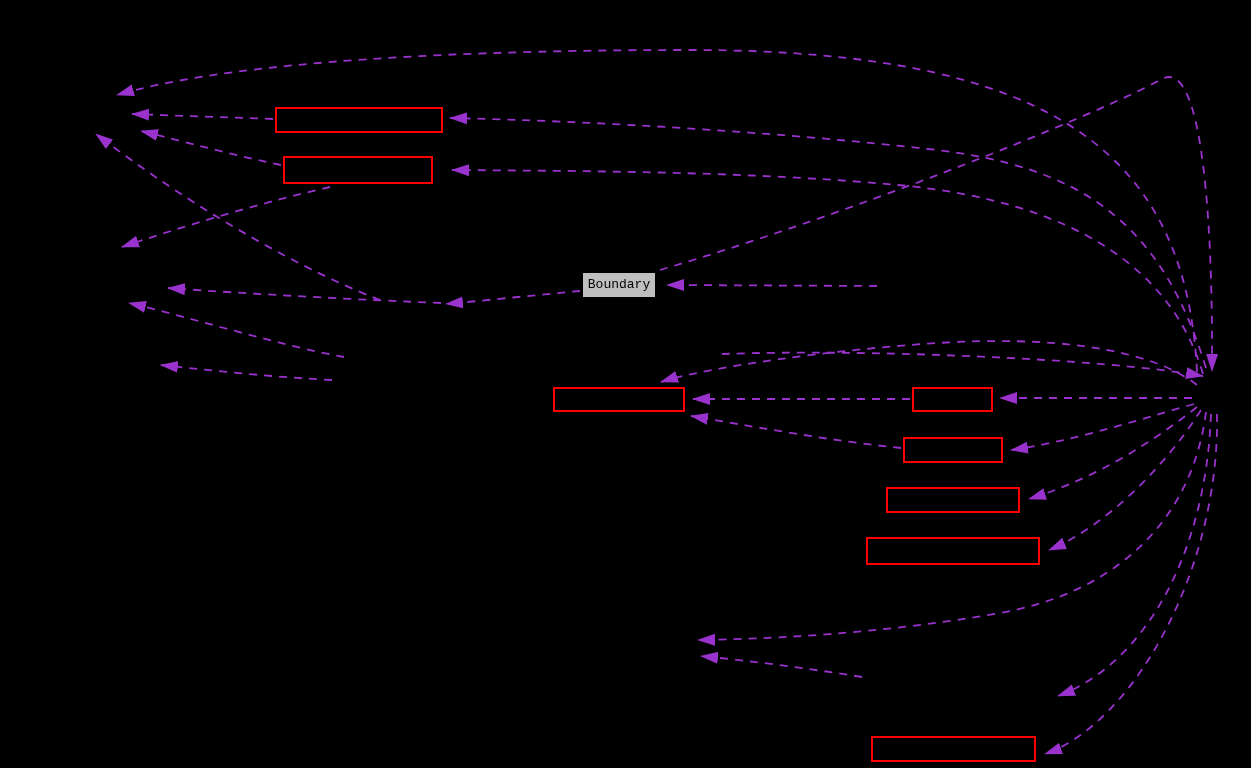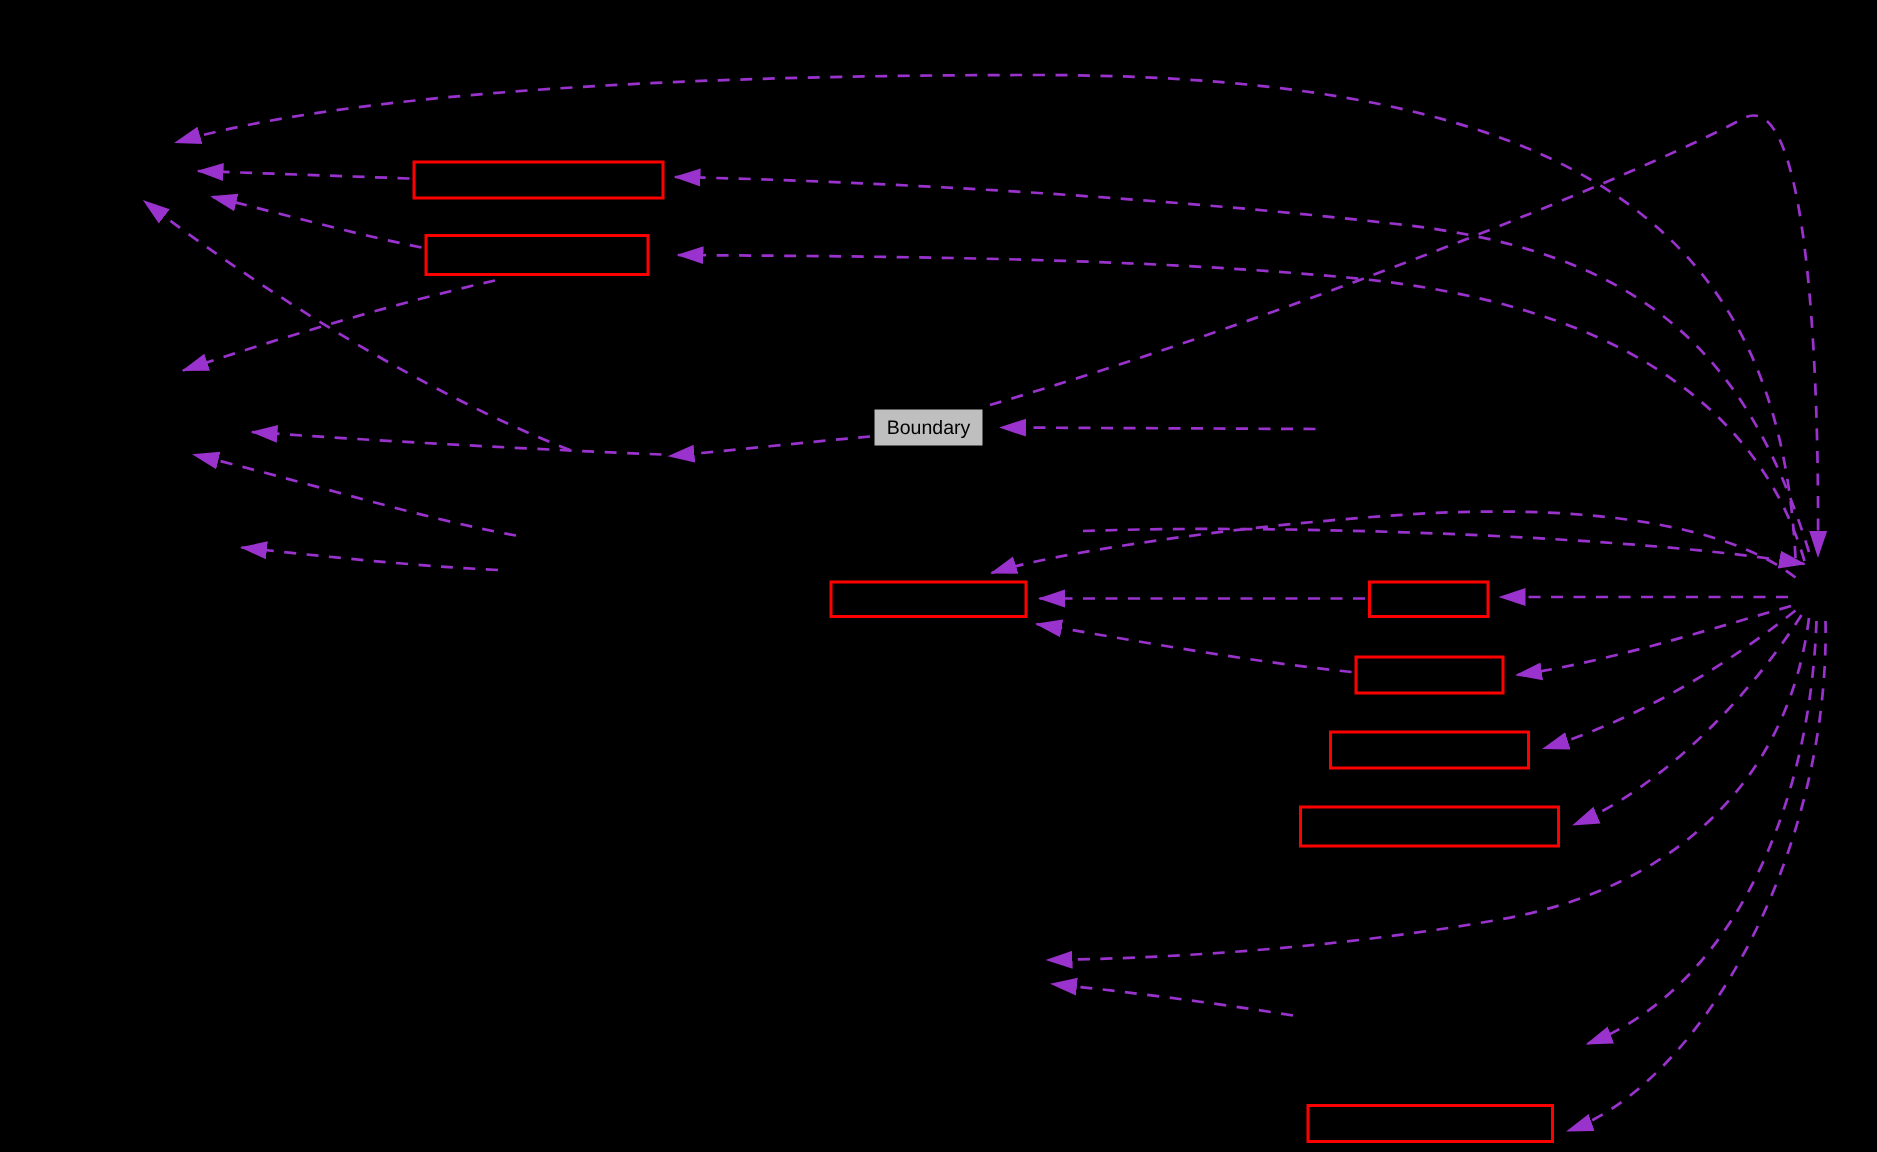--- a/index.html
+++ b/index.html
@@ -6,21 +6,21 @@
     margin: 0;
     padding: 0;
     background: #000000;
   }
   #stage {
     position: relative;
     width: 1251px;
     height: 768px;
     background: #000000;
     overflow: hidden;
-    font-family: Liberation Sans, sans-serif;
+    font-family: Liberation Mono, monospace;
   }
   #edges-svg {
     position: absolute;
     left: 0;
     top: 0;
     z-index: 1;
   }
   .node-box {
     position: absolute;
     box-sizing: border-box;

